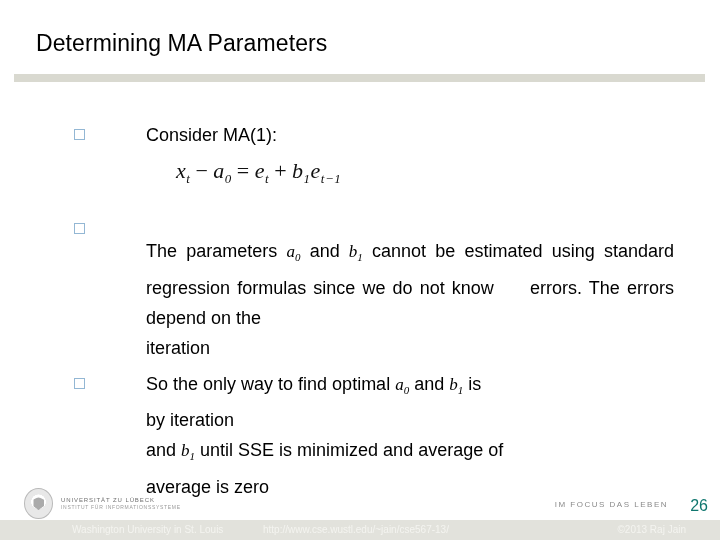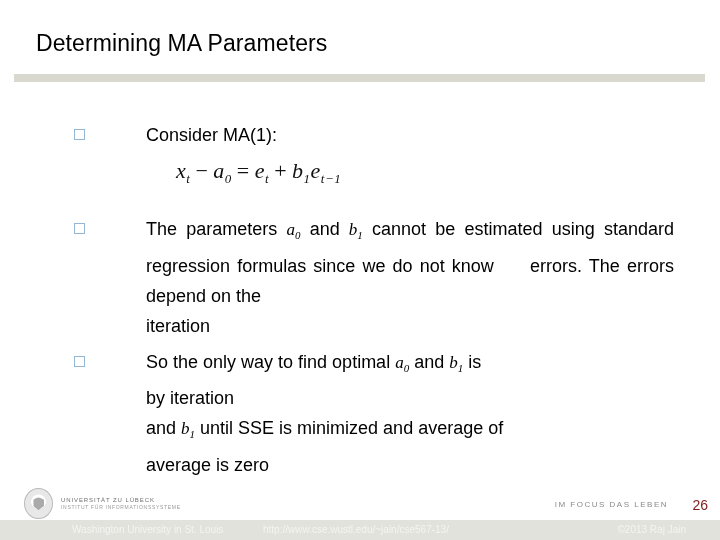--- a/index.html
+++ b/index.html
@@ -69,20 +69,21 @@
 
   .bullet-text {
     flex: 1 1 auto;
     font-size: 18px;
     line-height: 30px;
     color: #000000;
   }
 
   .justify {
     text-align: justify;
+    margin-top: 22px;
   }
   .justify > span.lastline {
     display: block;
     text-align: left;
   }
 
   
   .var {
     font-family: "Liberation Serif", serif;
     font-style: italic;
@@ -192,22 +193,22 @@
     letter-spacing: 1.5px;
     color: #8a8a8a;
     text-transform: uppercase;
     white-space: nowrap;
   }
 
   .page-number {
     position: absolute;
     right: 12px;
     top: 9px;
-    font-size: 14px;
-    color: #7f1d1d;
+    font-size: 16px;
+    color: #0f766e;
   }
 
   .footer-bar {
     position: absolute;
     left: 0;
     right: 0;
     bottom: 0;
     height: 20px;
     background: #e2e2dc;
     color: #f4f4f0;

